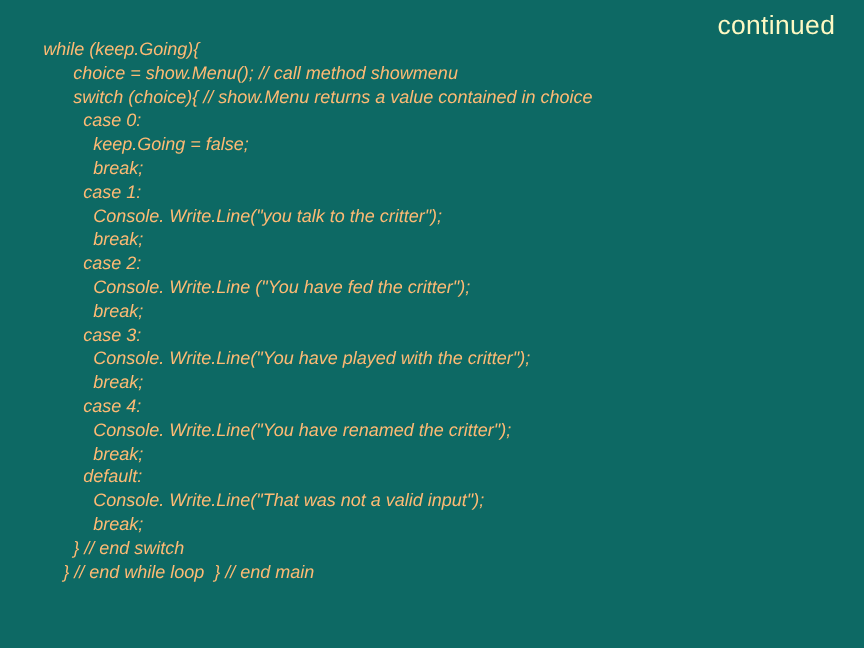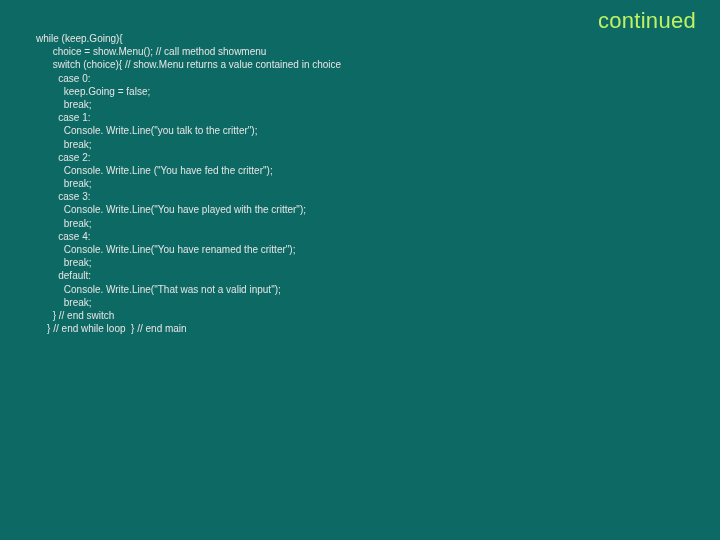--- a/index.html
+++ b/index.html
@@ -6,34 +6,35 @@
   html, body { width: 720px; height: 540px; overflow: hidden; }
   body {
     background: #0d6964;
     font-family: Arial, Helvetica, sans-serif;
     position: relative;
   }
   .header {
     position: absolute;
     top: 8px;
     right: 24px;
-    color: #bef264;
+    color: #fef9c3;
     font-size: 22px;
     font-weight: 400;
     letter-spacing: 0.3px;
   }
   .code {
     position: absolute;
     top: 32px;
     left: 36px;
-    color: #e5e5e5;
-    font-size: 10px;
+    color: #fdba74;
+    font-size: 15px;
     line-height: 1.32;
     white-space: pre;
     font-family: Arial, Helvetica, sans-serif;
+    font-style: italic;
   }
 </style>
 </head>
 <body>
 
 <div class="header">continued</div>
 
 <div class="code"><span>while (keep.Going){</span>
 <span>      choice = show.Menu(); // call method showmenu</span>
 <span>      switch (choice){ // show.Menu returns a value contained in choice</span>

